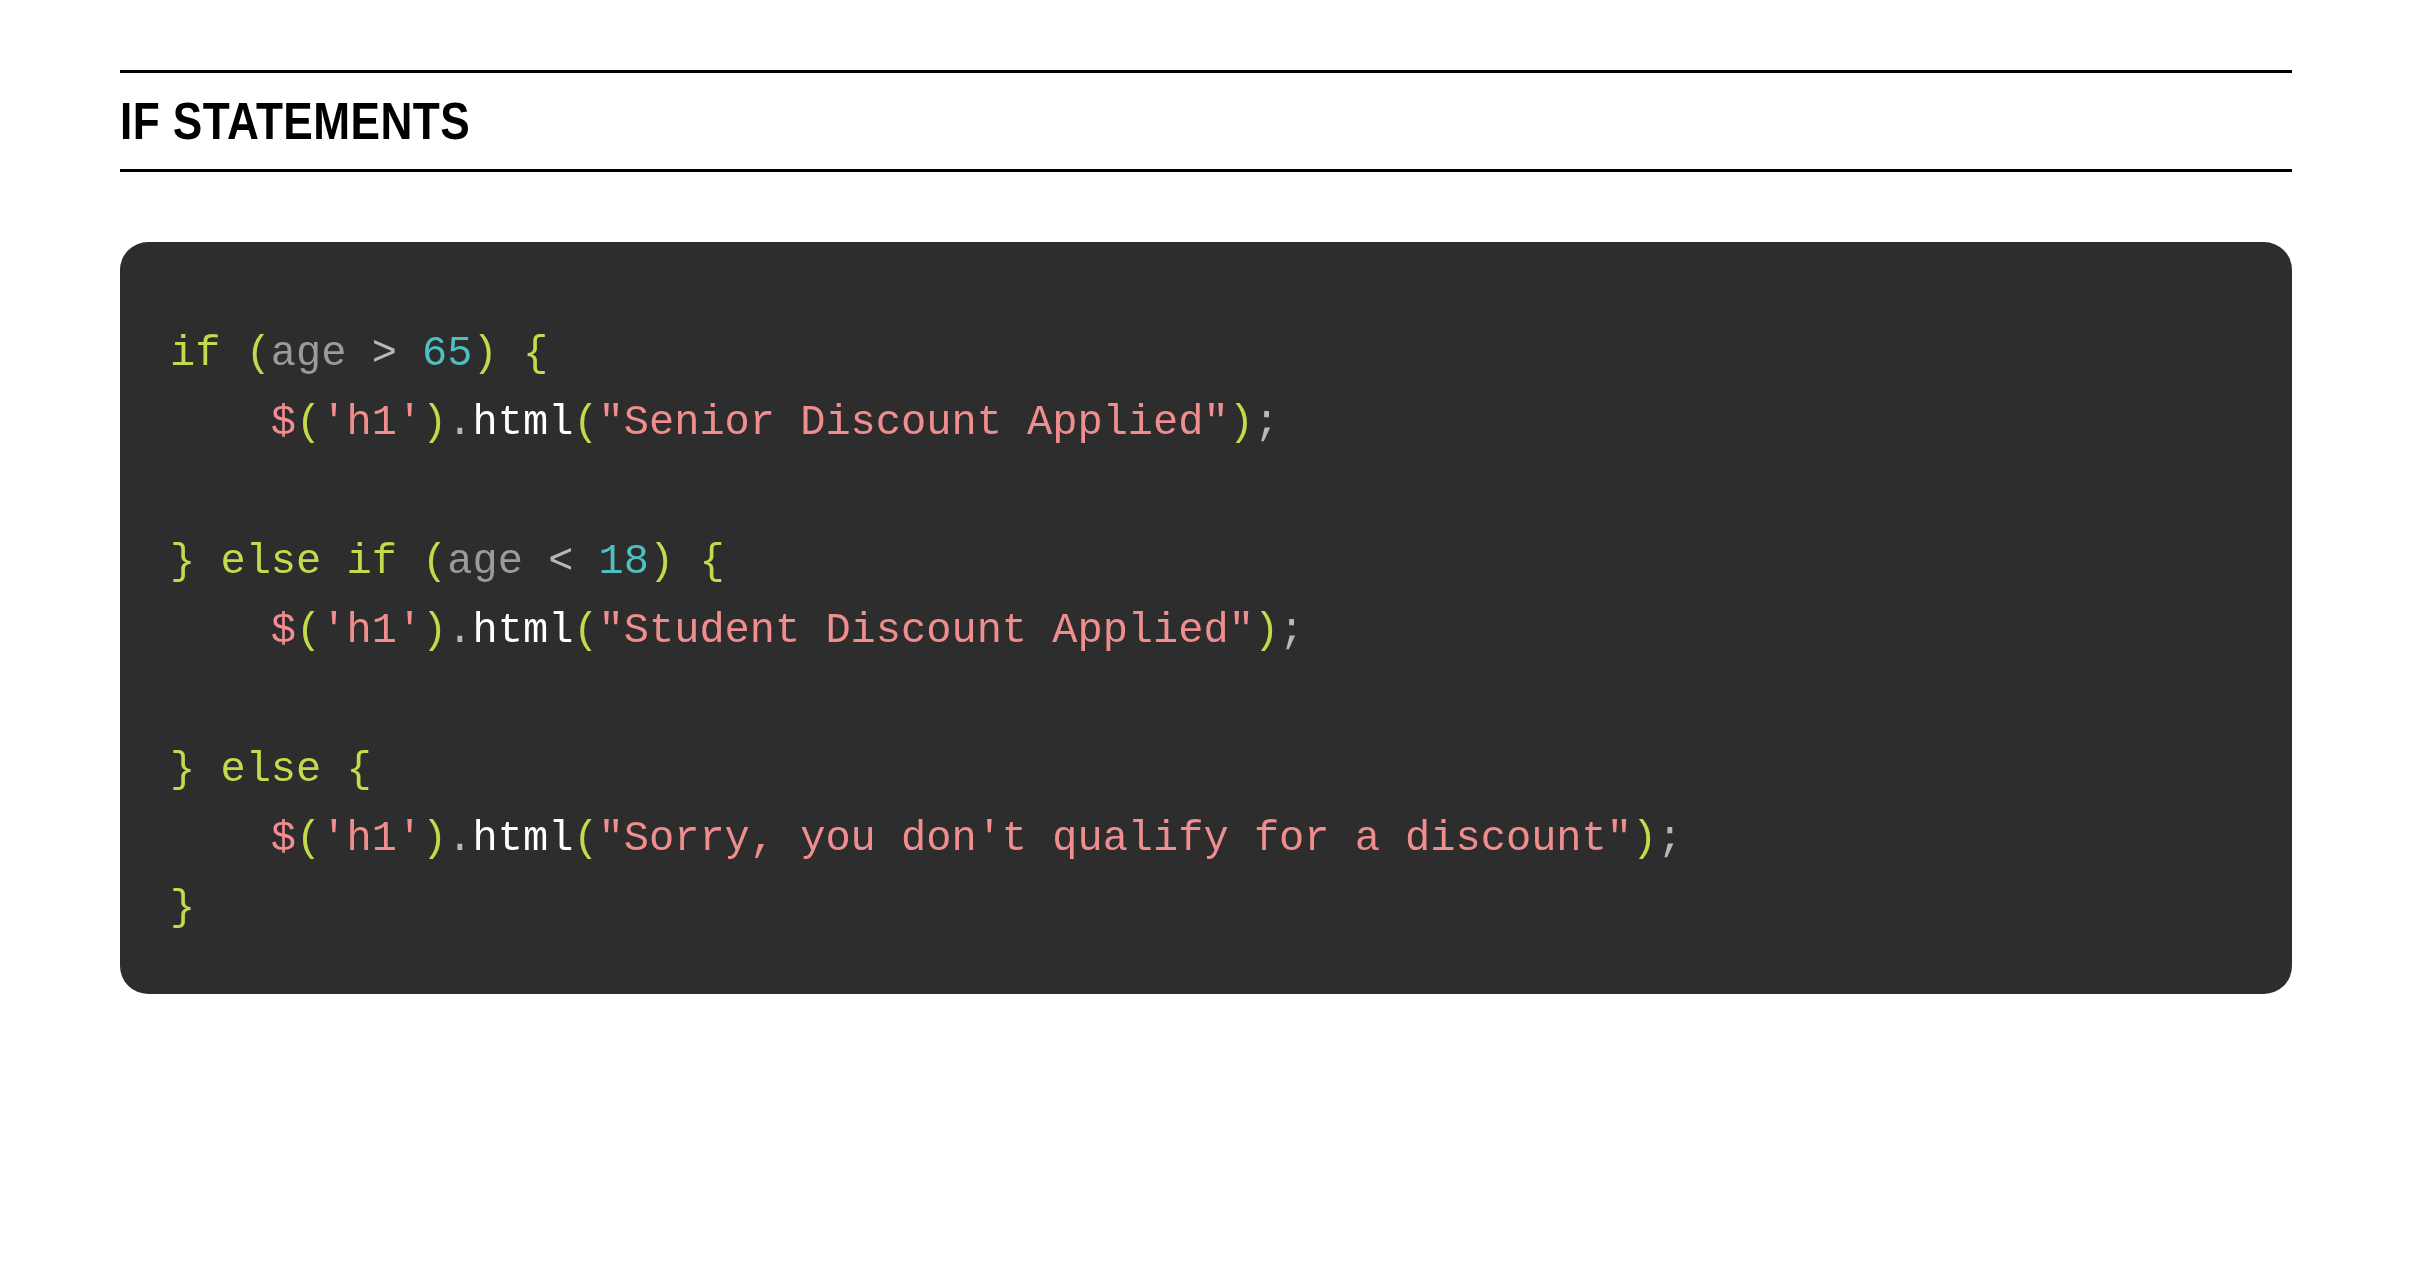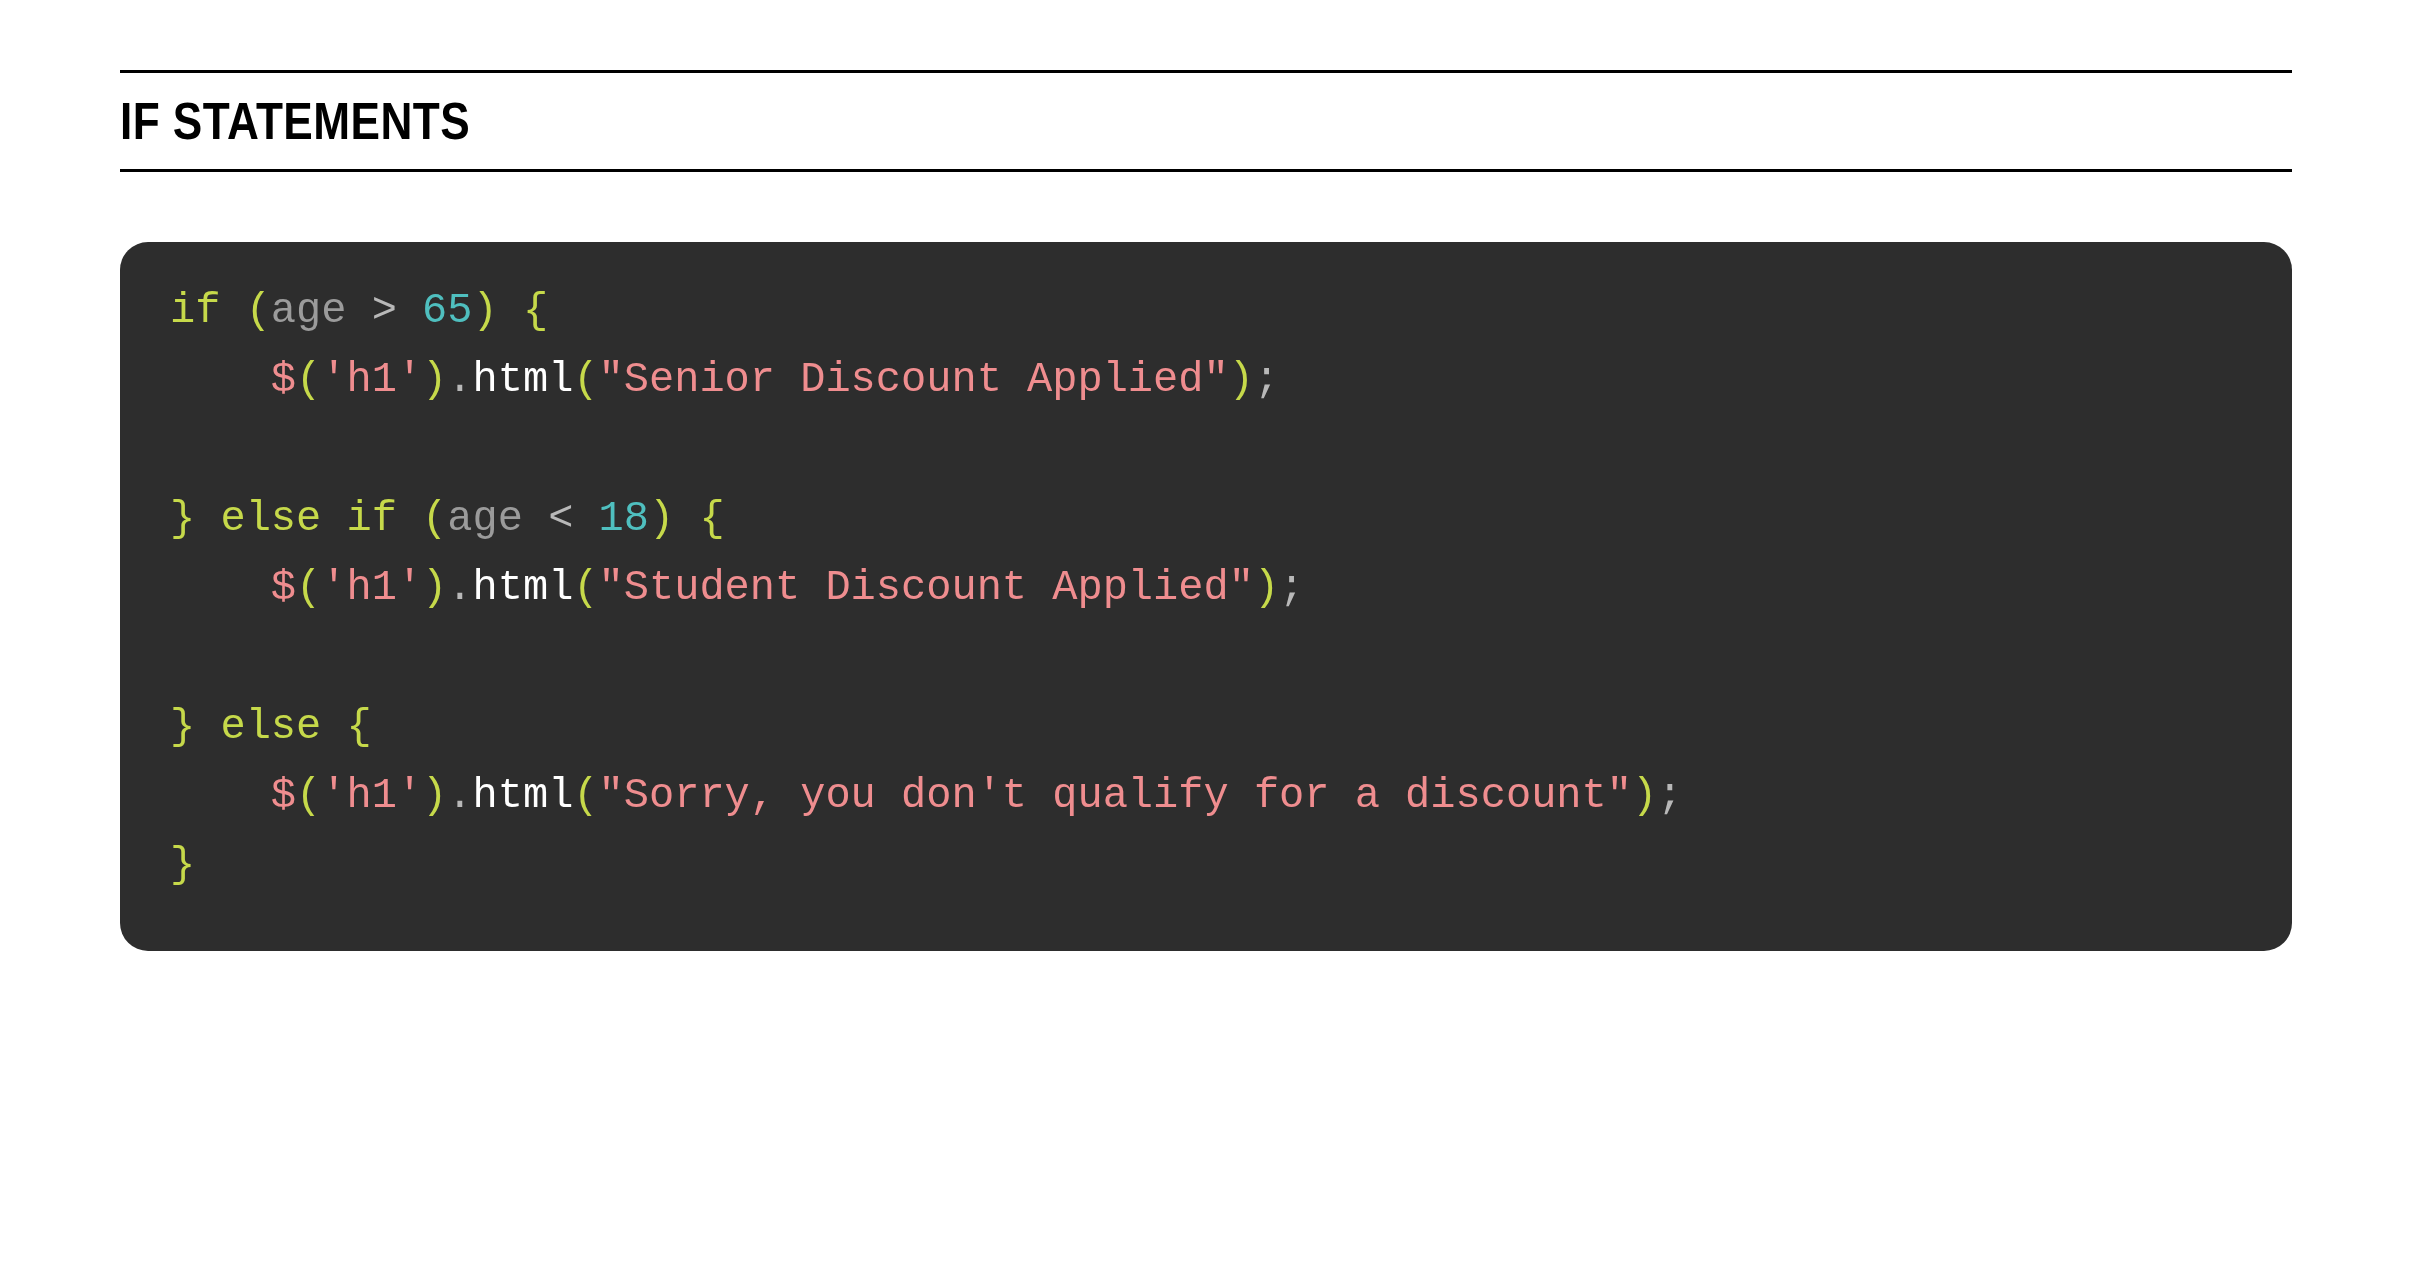--- a/index.html
+++ b/index.html
@@ -34,21 +34,21 @@
     }
     .divider-bottom {
       border-top: 3px solid #000;
       width: 100%;
       margin-top: 18px;
       margin-bottom: 70px;
     }
     .code-block {
       background: #2d2d2d;
       border-radius: 28px;
-      padding: 35px 50px 50px 50px;
+      padding: 78px 50px 50px 50px;
       font-family: "SF Mono", Menlo, Monaco, Consolas, "Courier New", monospace;
       font-size: 42px;
       line-height: 1.65;
       white-space: pre;
       color: #cccccc;
       overflow: hidden;
     }
     .kw { color: #c6d94a; }      
     .par { color: #c6d94a; }     
     .var { color: #9b9b9b; }     

